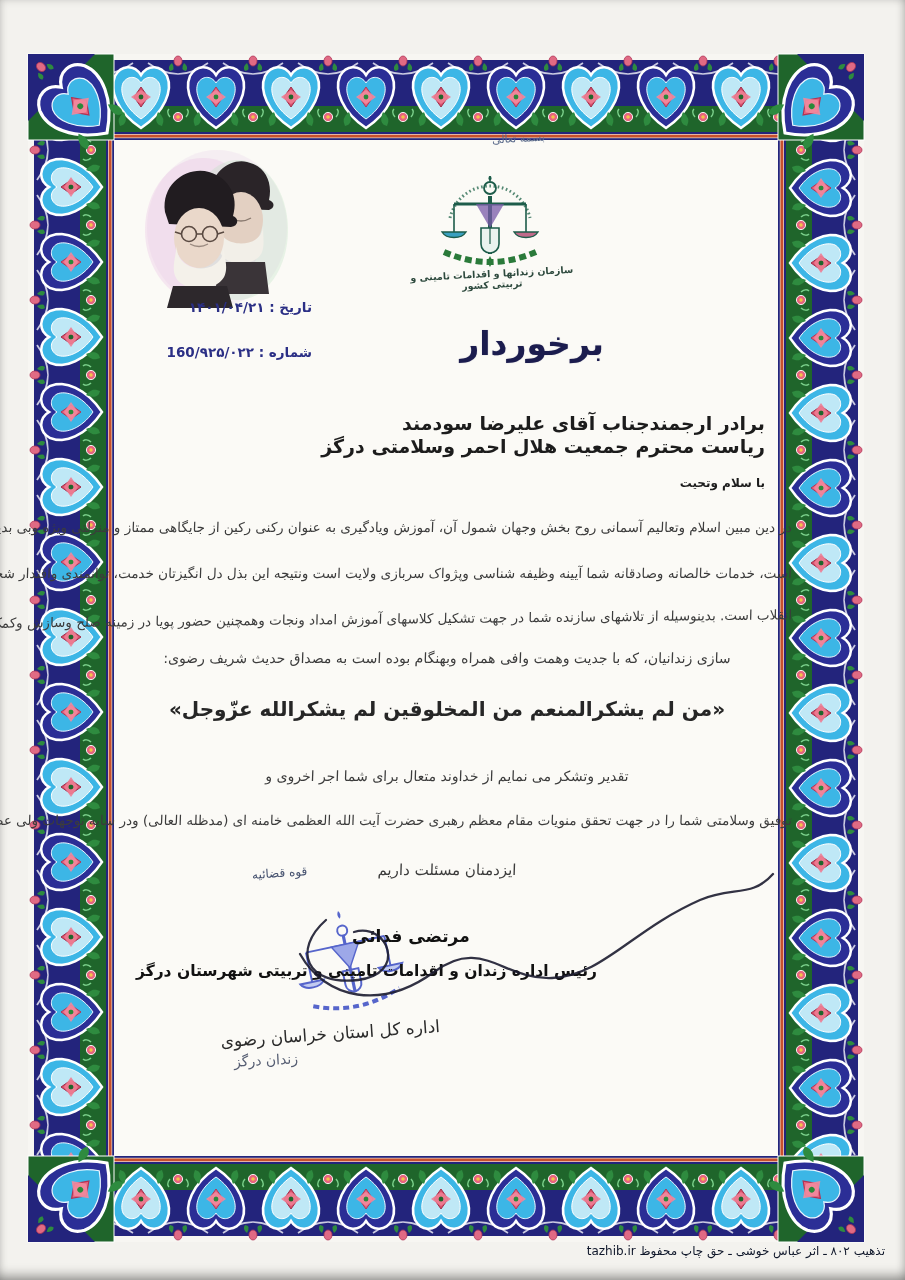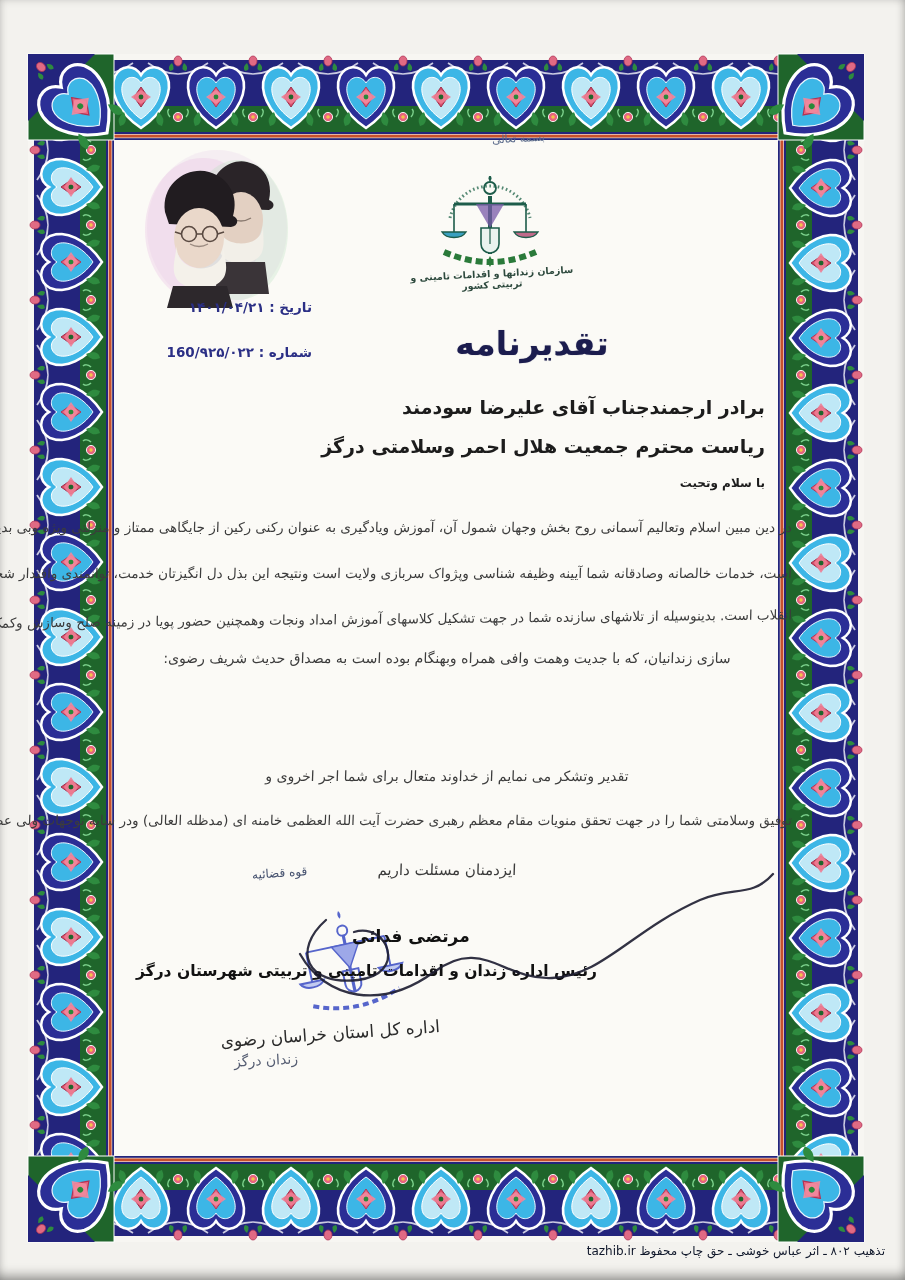--- a/index.html
+++ b/index.html
@@ -191,31 +191,32 @@
       <path d="M0,30 q4,6 0,11 q-4,-5 0,-11" fill="#2a7a3a"></path>
     </g>
   </svg>
   <div class="abs emblem-caption" style="left:408px;top:268px;width:168px;">سازمان زندانها و اقدامات تامینی و تربیتی کشور</div>
 
   <div class="abs meta" style="left:150px;top:299px;width:162px;">
     <div class="row">تاریخ : ۱۴۰۱/۰۴/۲۱</div>
     <div class="row">شماره : 160/۹۲۵/۰۲۲</div>
   </div>
 
-  <div class="abs doc-title" style="left:423px;top:324px;width:218px;">تقدیرنامه</div>
-
-  <div class="abs recipient r1" style="right:140px;top:396px;">برادر ارجمندجناب آقای علیرضا سودمند</div>
+  <div class="abs doc-title" style="left:423px;top:324px;width:218px;">برخوردار</div>
+
+  <div class="abs recipient r1" style="right:140px;top:412px;">برادر ارجمندجناب آقای علیرضا سودمند</div>
   <div class="abs recipient r2" style="right:140px;top:435px;">ریاست محترم جمعیت هلال احمر وسلامتی درگز</div>
   <div class="abs recipient r3" style="right:140px;top:476px;">با سلام وتحیت</div>
 
   <div class="abs bodyline" style="left:102px;top:519px;font-size:13.5px;">در دین مبین اسلام وتعالیم آسمانی روح بخش وجهان شمول آن، آموزش ویادگیری به عنوان رکنی رکین از جایگاهی ممتاز و منزلتی ویژه وبی بدیل برخوردار</div>
   <div class="abs bodyline" style="left:102px;top:565px;font-size:13.5px;">است، خدمات خالصانه وصادقانه شما آیینه وظیفه شناسی وپژواک سربازی ولایت است ونتیجه این بذل دل انگیزتان خدمت، توانمندی واقتدار شجره طیبه</div>
   <div class="abs bodyline" style="left:102px;top:610px;font-size:13.5px;transform:skewX(-2deg) rotate(-0.6deg);">انقلاب است. بدینوسیله از تلاشهای سازنده شما در جهت تشکیل کلاسهای آموزش امداد ونجات وهمچنین حضور پویا در زمینه صلح وسازش وکمک به آزادا</div>
   <div class="abs bodyline" style="left:102px;top:650px;font-size:14px;">سازی زندانیان، که با جدیت وهمت وافی همراه وبهنگام بوده است به مصداق حدیث شریف رضوی:</div>
 
+  <div class="abs quote" style="left:102px;top:697px;">«من لم یشکرالمنعم من المخلوقین لم یشکرالله عزّوجل»</div>
 
   <div class="abs bodyline" style="left:102px;top:768px;font-size:14px;">تقدیر وتشکر می نمایم از خداوند متعال برای شما اجر اخروی و</div>
   <div class="abs bodyline" style="left:102px;top:812px;font-size:13.5px;">توفیق وسلامتی شما را در جهت تحقق منویات مقام معظم رهبری حضرت آیت الله العظمی خامنه ای (مدظله العالی) ودر سایه توجهات ولی عصر(عج) از درگاه</div>
   <div class="abs bodyline" style="left:102px;top:861px;font-size:15px;">ایزدمنان مسئلت داریم</div>
 
   <div class="abs judiciary" style="left:252px;top:866px;">قوه قضائیه</div>
 
   <svg class="overlay-svg" style="left:230px;top:858px;" width="560" height="250" viewBox="0 0 560 250">
     <g transform="translate(118,100) rotate(-12)" opacity="0.85">
       <defs>

